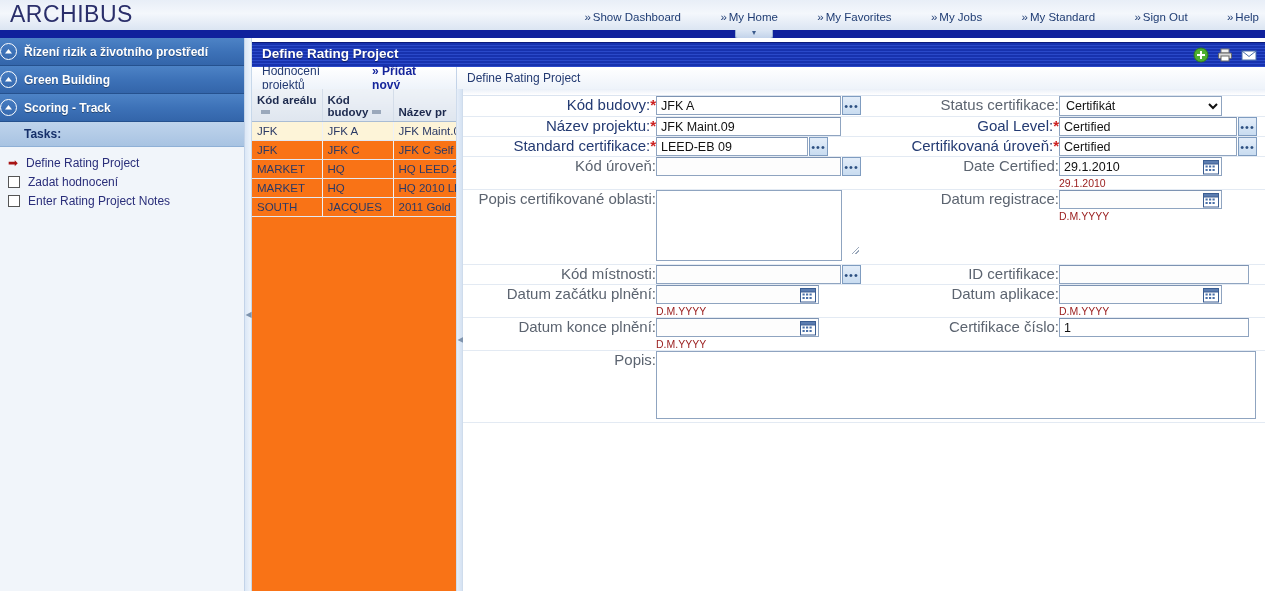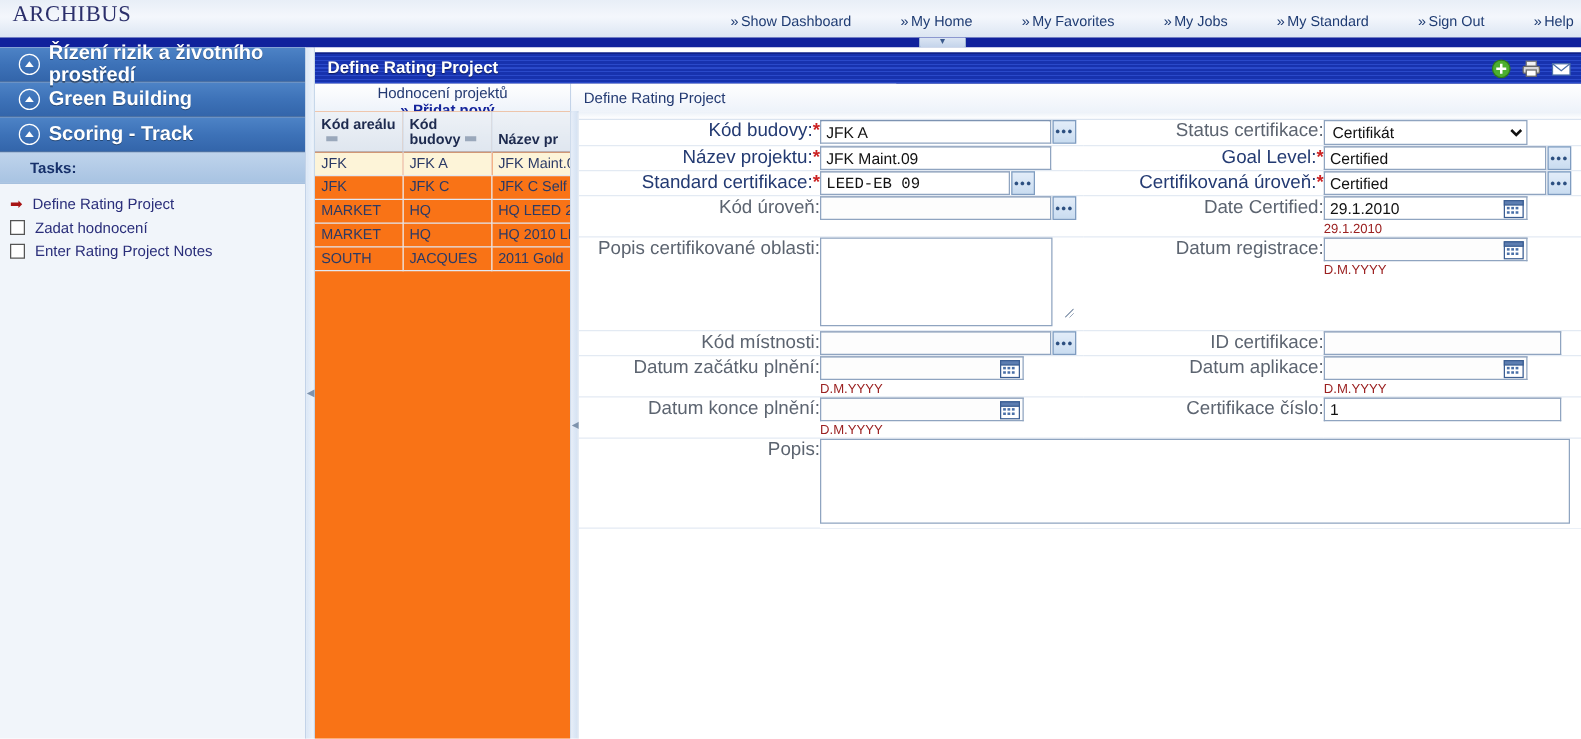--- a/index.html
+++ b/index.html
@@ -13,22 +13,22 @@
   .app{position:relative;width:1265px;height:591px;background:#fff;}
 
   
   .topbar{
     position:absolute;left:0;top:0;width:1265px;height:30px;
     background:linear-gradient(to bottom,#e8eef7 0%,#f4f7fc 45%,#dbe5f2 100%);
     border-bottom:1px solid #b9c8de;
   }
   .brand{
     position:absolute;left:10px;top:1px;
-    font-family:Liberation Serif, serif;
-    font-size:18px;letter-spacing:0.5px;
+    font-family:Liberation Sans, sans-serif;
+    font-size:23px;letter-spacing:0.5px;
     color:#2b2f6b;
   }
   .topnav{
     position:absolute;right:6px;top:10px;
     white-space:nowrap;
   }
   .topnav a{
     color:#1f3c73;text-decoration:none;font-size:11.5px;
     margin-left:36px;display:inline-block;
   }
@@ -52,23 +52,23 @@
   .sidebar{
     position:absolute;left:0;top:38px;width:245px;height:553px;
     background:#f1f5fa;
     border-right:1px solid #c3d3e8;
     box-sizing:border-box;
   }
   .nav-group{
     height:28px;
     background:linear-gradient(to bottom,#4d83c6 0%,#3d72b8 50%,#3365aa 100%);
     border-bottom:1px solid #25518e;
-    color:#fff;font-weight:bold;font-size:16px;
+    color:#fff;font-weight:bold;font-size:12px;
     display:flex;align-items:center;
-    padding-left:15px;box-sizing:border-box;
+    padding-left:0;box-sizing:border-box;
     text-shadow:0 1px 0 rgba(0,0,0,.35);
   }
   .nav-group .circ{
     width:15px;height:15px;border-radius:50%;
     border:1.6px solid #ffffff;
     display:inline-flex;align-items:center;justify-content:center;
     margin-right:7px;flex:none;
     font-size:9px;line-height:1;color:#fff;
   }
   .nav-group .circ svg{display:block;}
@@ -130,21 +130,21 @@
     border-bottom:1px solid #c3d3e8;
   }
   .tab{
     position:absolute;top:0;height:22px;
     display:flex;align-items:center;
     font-size:12px;color:#20305e;
     border-right:1px solid #c3d3e8;
     padding:0 10px;box-sizing:border-box;
     background:linear-gradient(to bottom,#ffffff,#eef3fa);
   }
-  .tab.t1{left:0;width:205px;flex-direction:column;}
+  .tab.t1{left:0;width:205px;}
   .tab.t2{left:205px;width:260px;border-right:none;}
   .tab .lead{color:#233a72;}
   .tab .addnew{color:#14249b;font-weight:bold;margin-left:8px;}
   .tab .chev{color:#14249b;font-weight:bold;}
   .actionlinks{
     position:absolute;right:4px;top:29px;height:22px;
     display:flex;align-items:center;font-size:12px;font-weight:bold;
   }
   .actionlinks a{
     color:#14249b;text-decoration:none;padding:0 10px;
@@ -471,21 +471,21 @@
             </div>
           </td>
         </tr>
 
         <tr>
           <td class="lbl req">
             <span>Standard certifikace:</span><span class="star">*</span>
           </td>
           <td class="fld">
             <div class="inwrap">
-              <input class="txt" style="width: 152px; font-family: Liberation Mono, monospace;" value="LEED-EB 09">
+              <input class="txt" style="width: 152px;" value="LEED-EB 09">
               <div class="btn-ell">•••</div>
             </div>
           </td>
           <td class="lbl req">
             <span>Certifikovaná úroveň:</span><span class="star">*</span>
           </td>
           <td class="fld">
             <div class="inwrap">
               <input class="txt" style="width: 178px;" value="Certified">
               <div class="btn-ell">•••</div>

